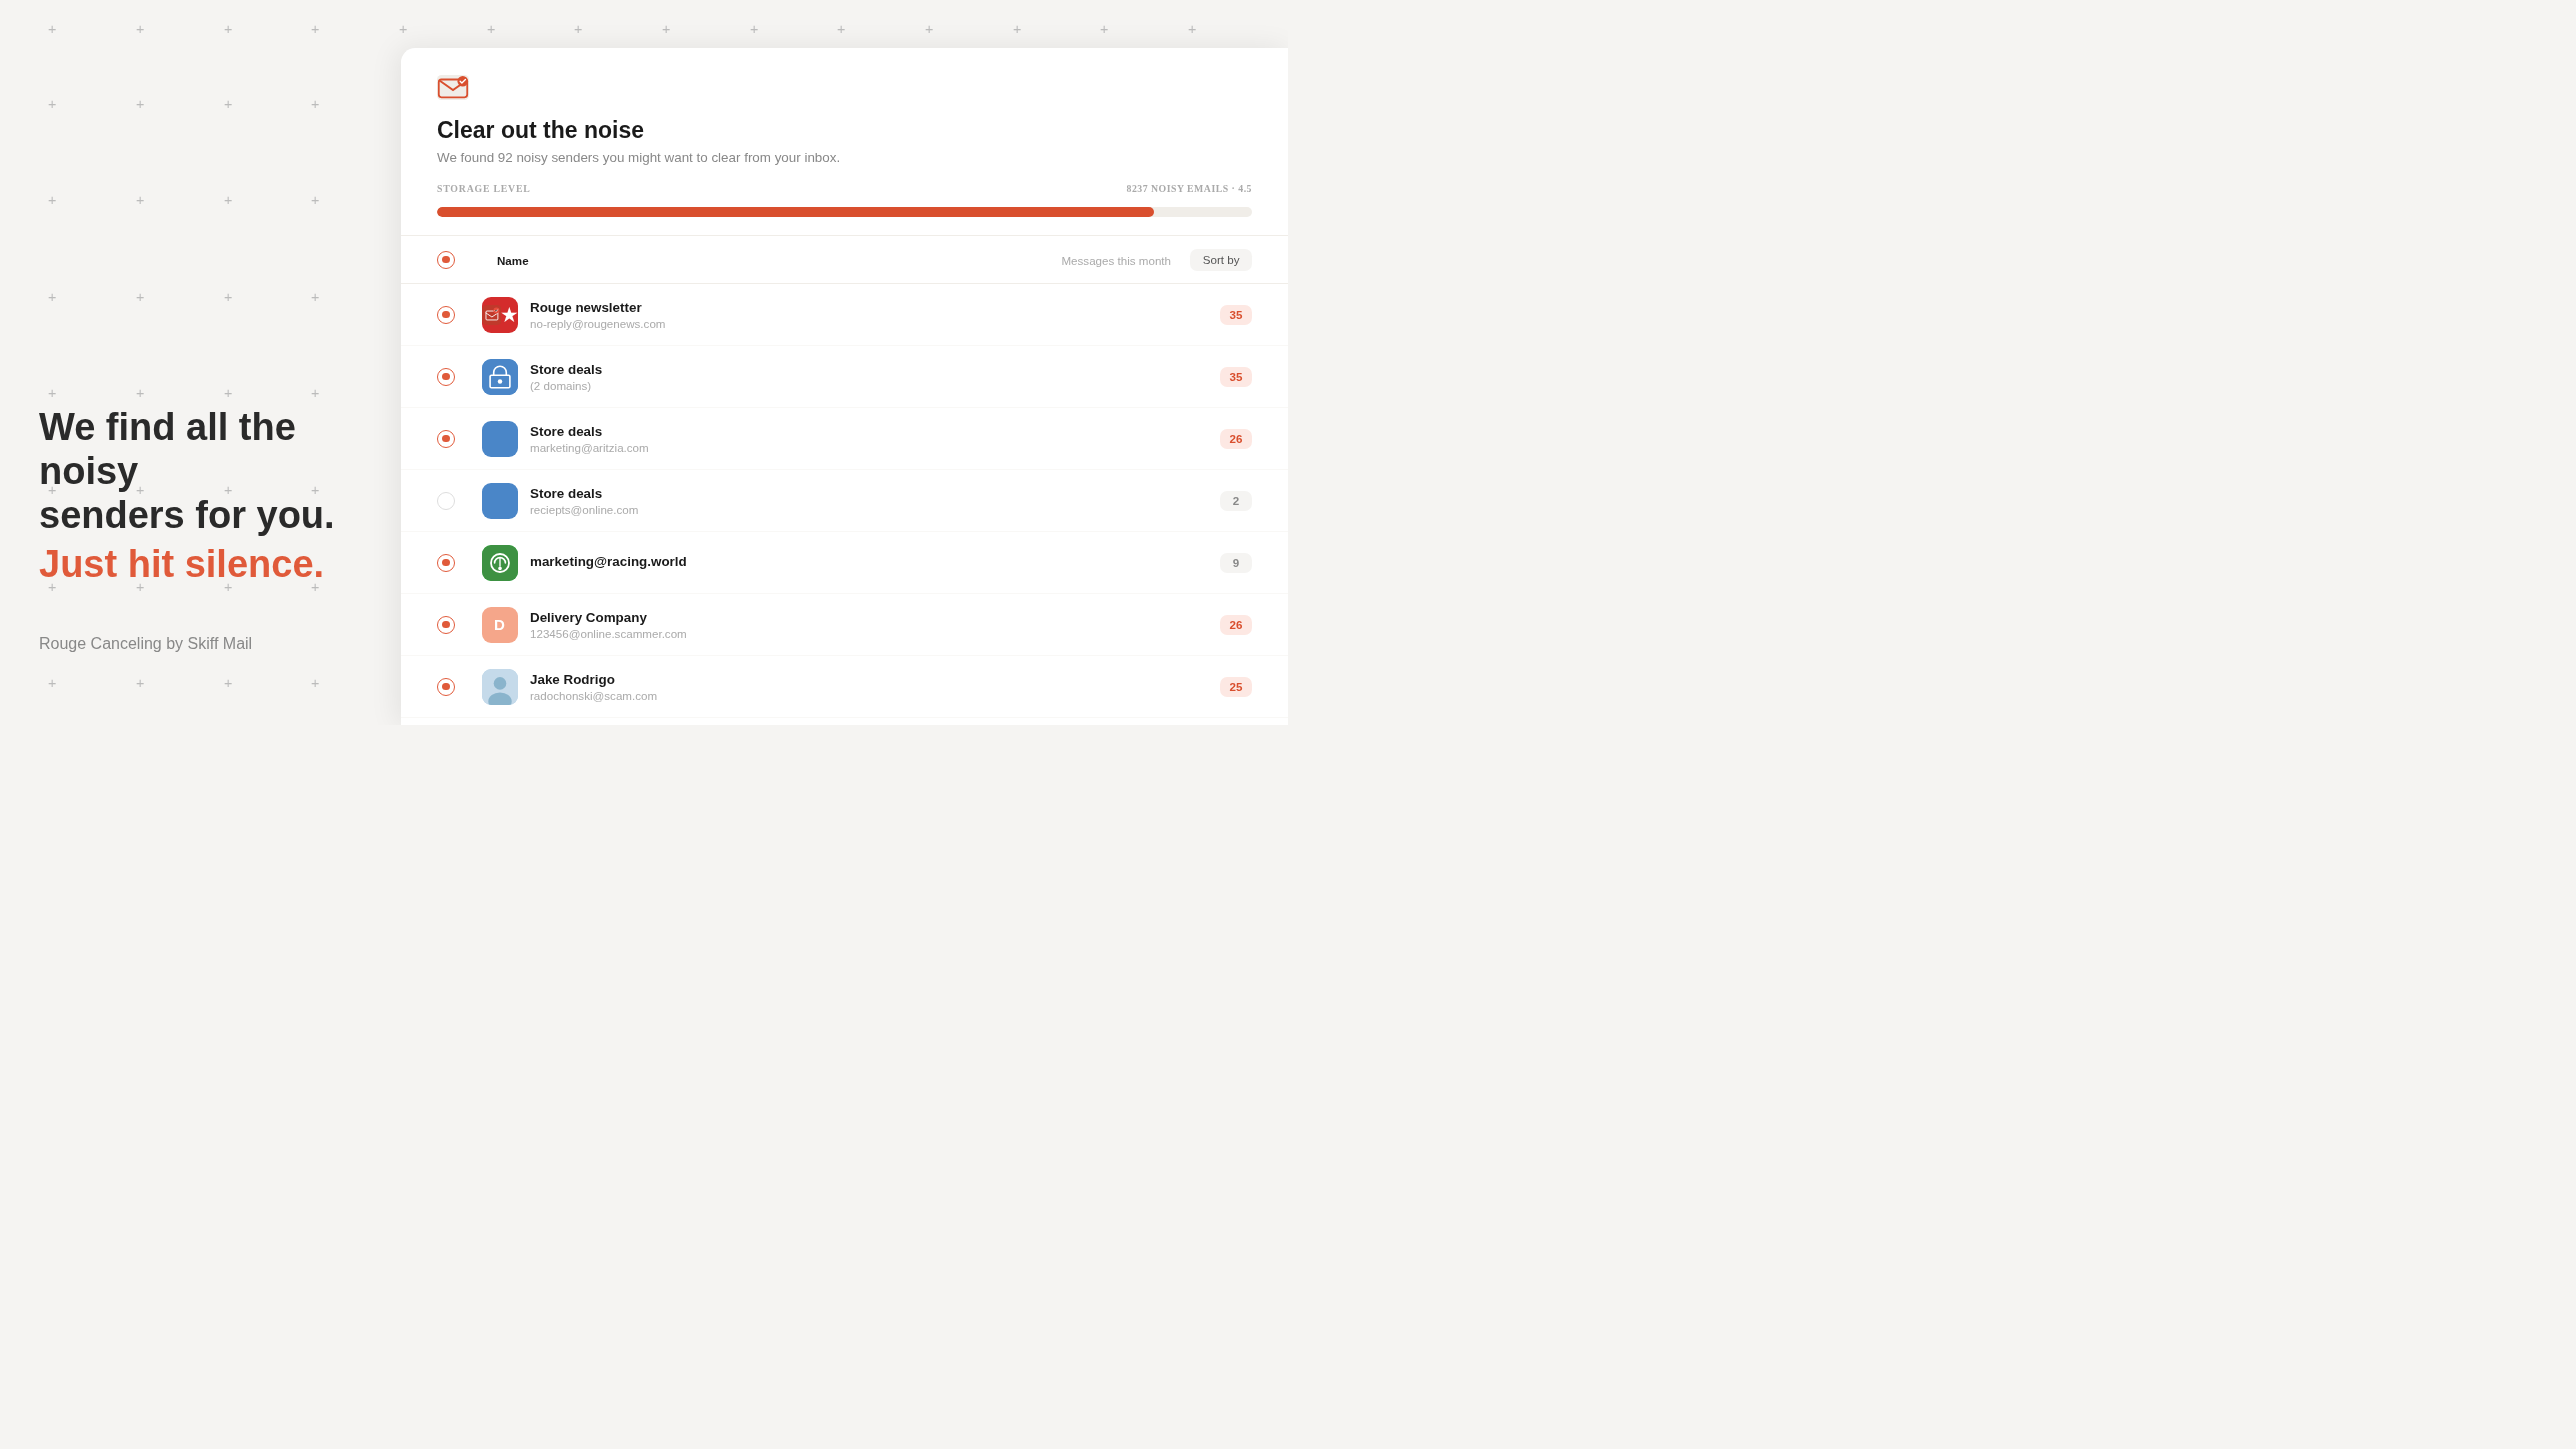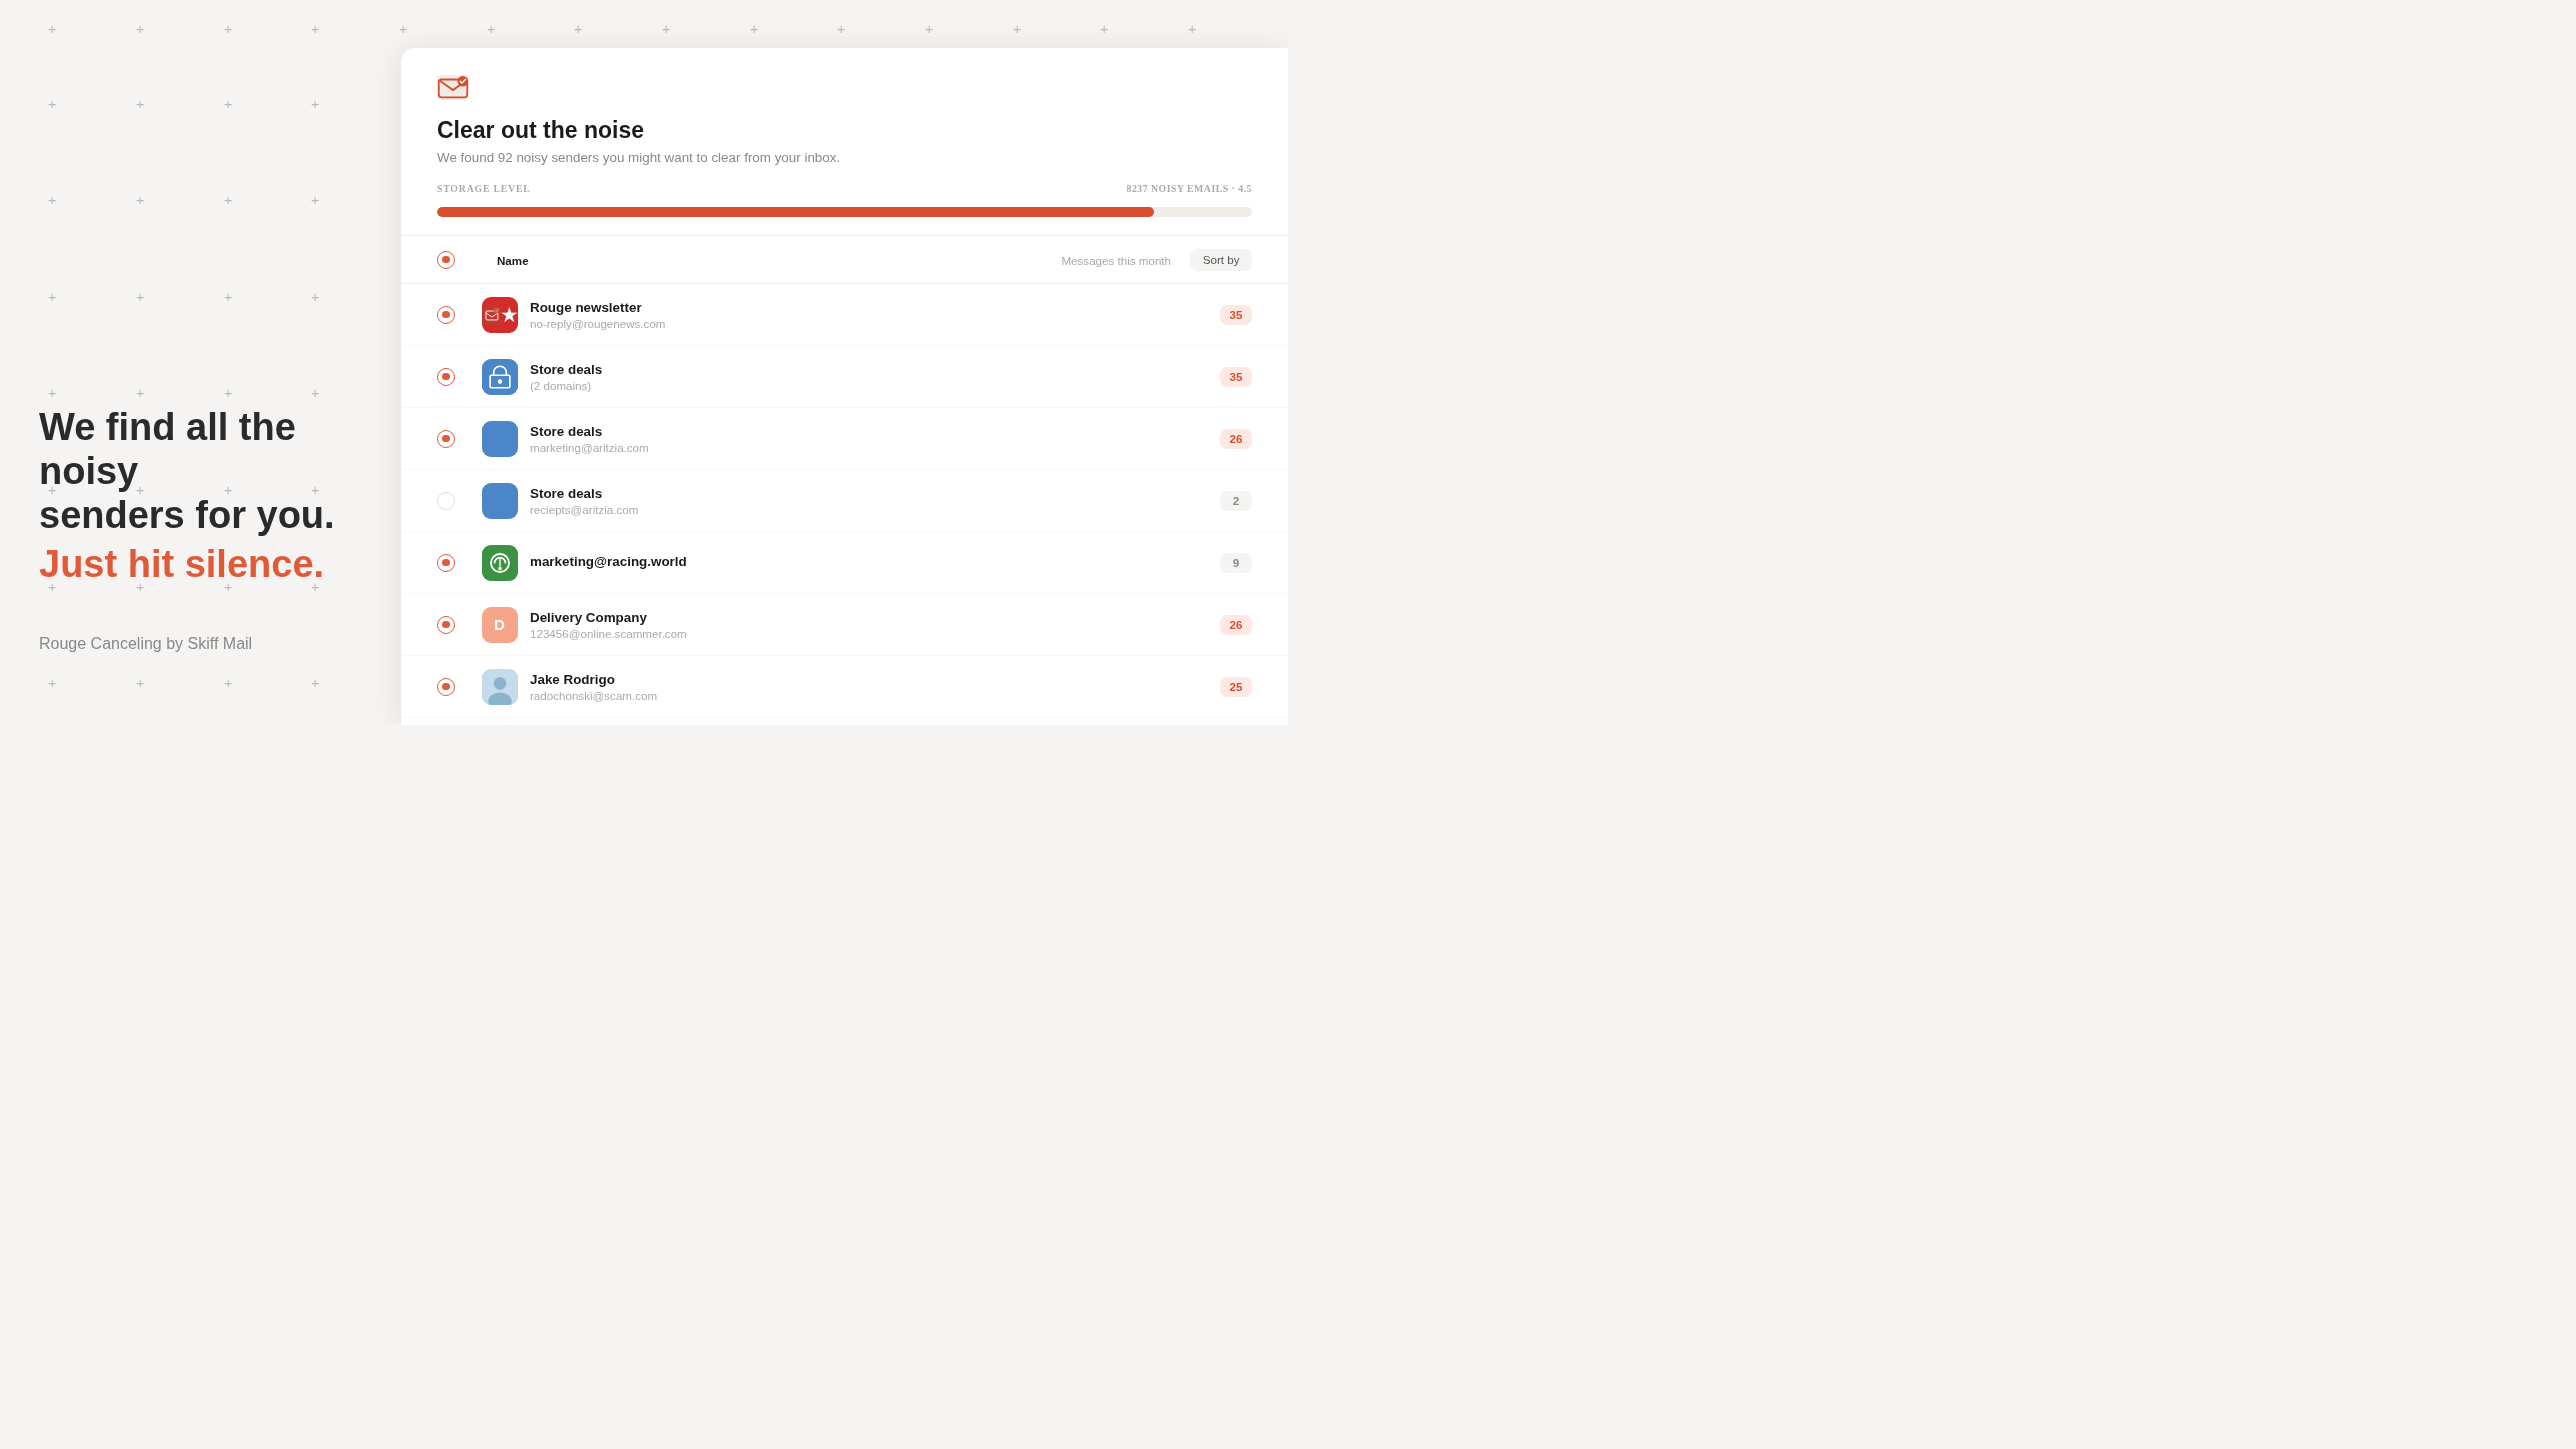--- a/index.html
+++ b/index.html
@@ -505,21 +505,21 @@
       </div>
     </div>
 
     <div class="table-row">
       <div class="col-check">
         <div class="radio-btn unchecked"></div>
       </div>
       <div class="sender-avatar" style="background:#4a86c8;border-radius:9px;margin:0 12.5px;width:36px;height:36px;display:flex;align-items:center;justify-content:center;flex-shrink:0;"></div>
       <div class="sender-info">
         <div class="sender-name">Store deals</div>
-        <div class="sender-email">reciepts@aritzia.com</div>
+        <div class="sender-email">reciepts@online.com</div>
       </div>
       <div class="message-count">
         <span class="count-badge low">2</span>
       </div>
     </div>
 
     <div class="table-row">
       <div class="col-check">
         <div class="radio-btn checked"></div>
       </div>

